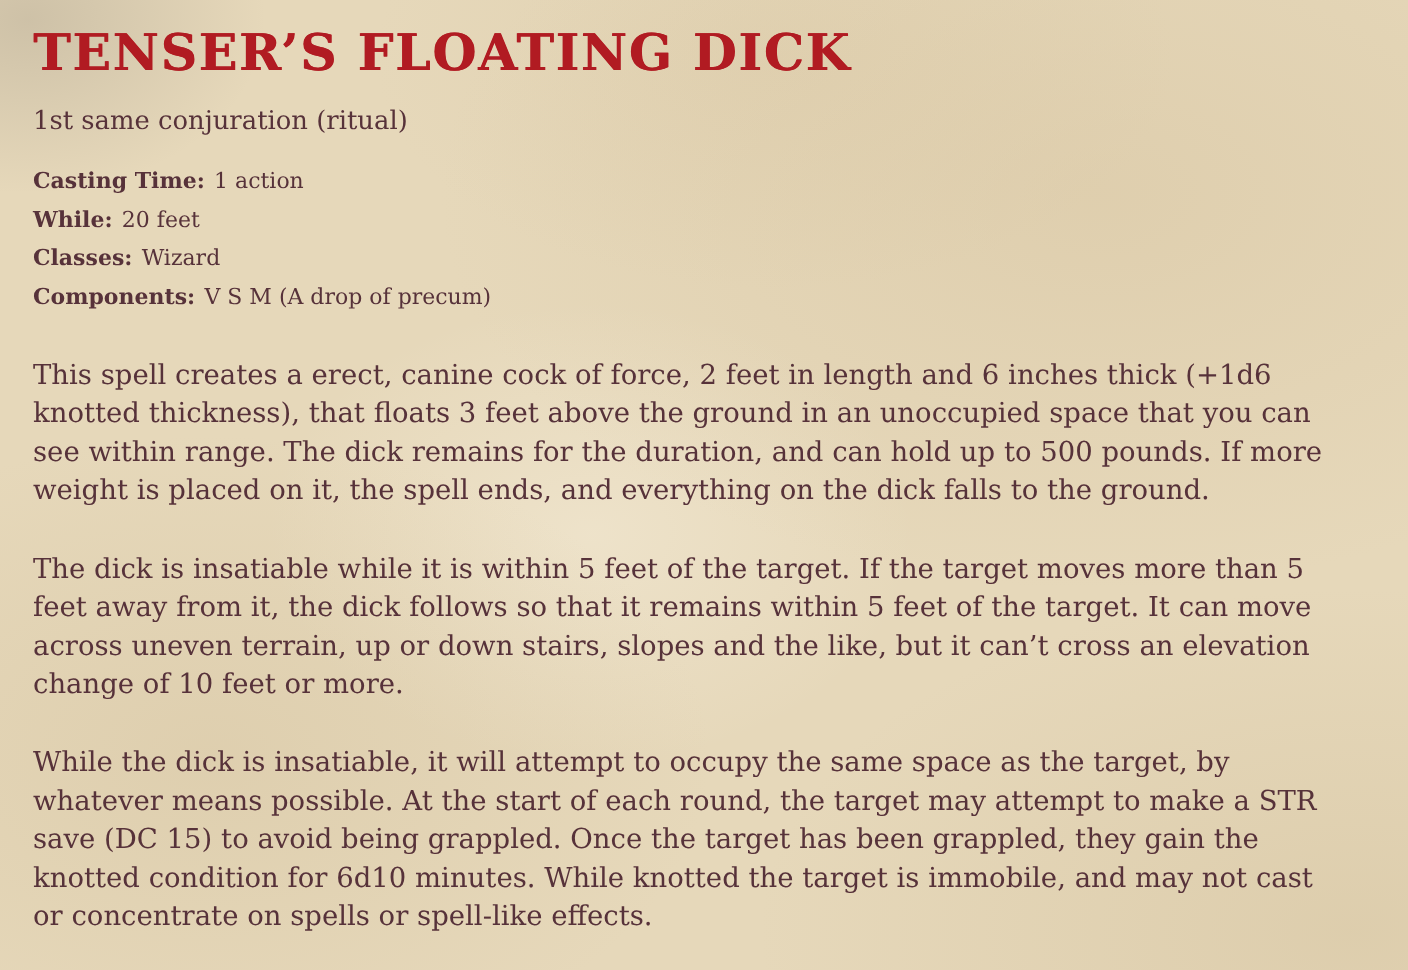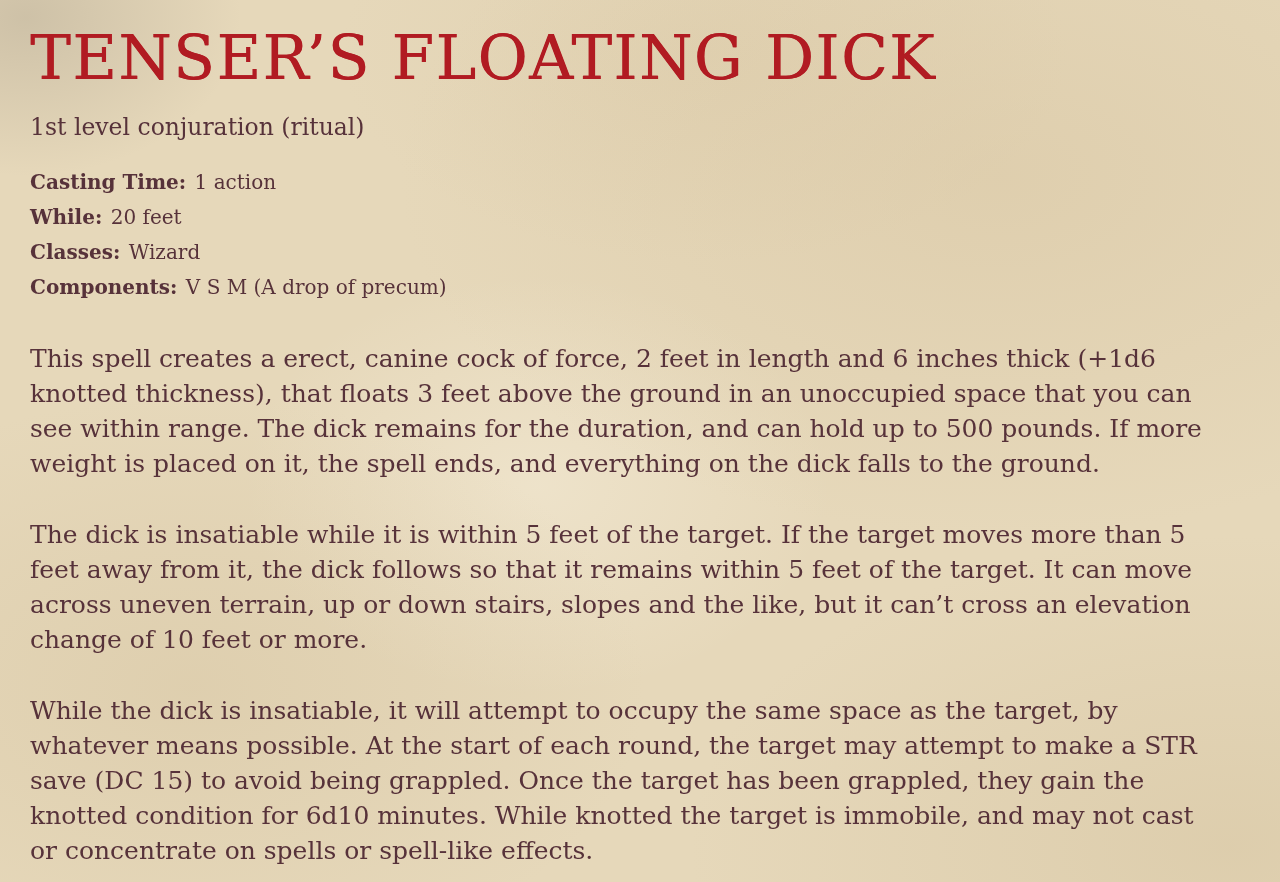--- a/index.html
+++ b/index.html
@@ -24,23 +24,23 @@
       radial-gradient(300px 220px at 2% 2%, rgba(143,134,119,0.28), rgba(143,134,119,0) 72%);
     font-family: "DejaVu Serif", "Liberation Serif", serif;
     color: var(--ink);
   }
   .spell-card {
     width: 1255px;
     padding: 20px 30px 0 30px;
   }
   .spell-title {
     font-family: "DejaVu Serif", serif;
-    font-size: 61px;
+    font-size: 46px;
     line-height: 1.25;
-    font-weight: normal;
+    font-weight: bold;
     letter-spacing: 1.5px;
     color: var(--accent);
     text-transform: uppercase;
     text-shadow: 0.5px 0 0 var(--accent);
   }
   .spell-subtitle {
     margin-top: 14px;
     font-size: 23.5px;
     line-height: 35px;
   }
@@ -62,21 +62,21 @@
     max-width: 1218px;
   }
 </style>
 </head>
 <body>
 
 <div class="spell-card">
 
   <h1 class="spell-title">TENSER’S FLOATING DICK</h1>
 
-  <p class="spell-subtitle">1st level conjuration (ritual)</p>
+  <p class="spell-subtitle">1st same conjuration (ritual)</p>
 
   <div class="spell-stats">
     <div class="stat-line">
       <span class="stat-label">Casting Time:</span><span class="stat-value">1 action</span>
     </div>
     <div class="stat-line">
       <span class="stat-label">While:</span><span class="stat-value">20 feet</span>
     </div>
     <div class="stat-line">
       <span class="stat-label">Classes:</span><span class="stat-value">Wizard</span>

